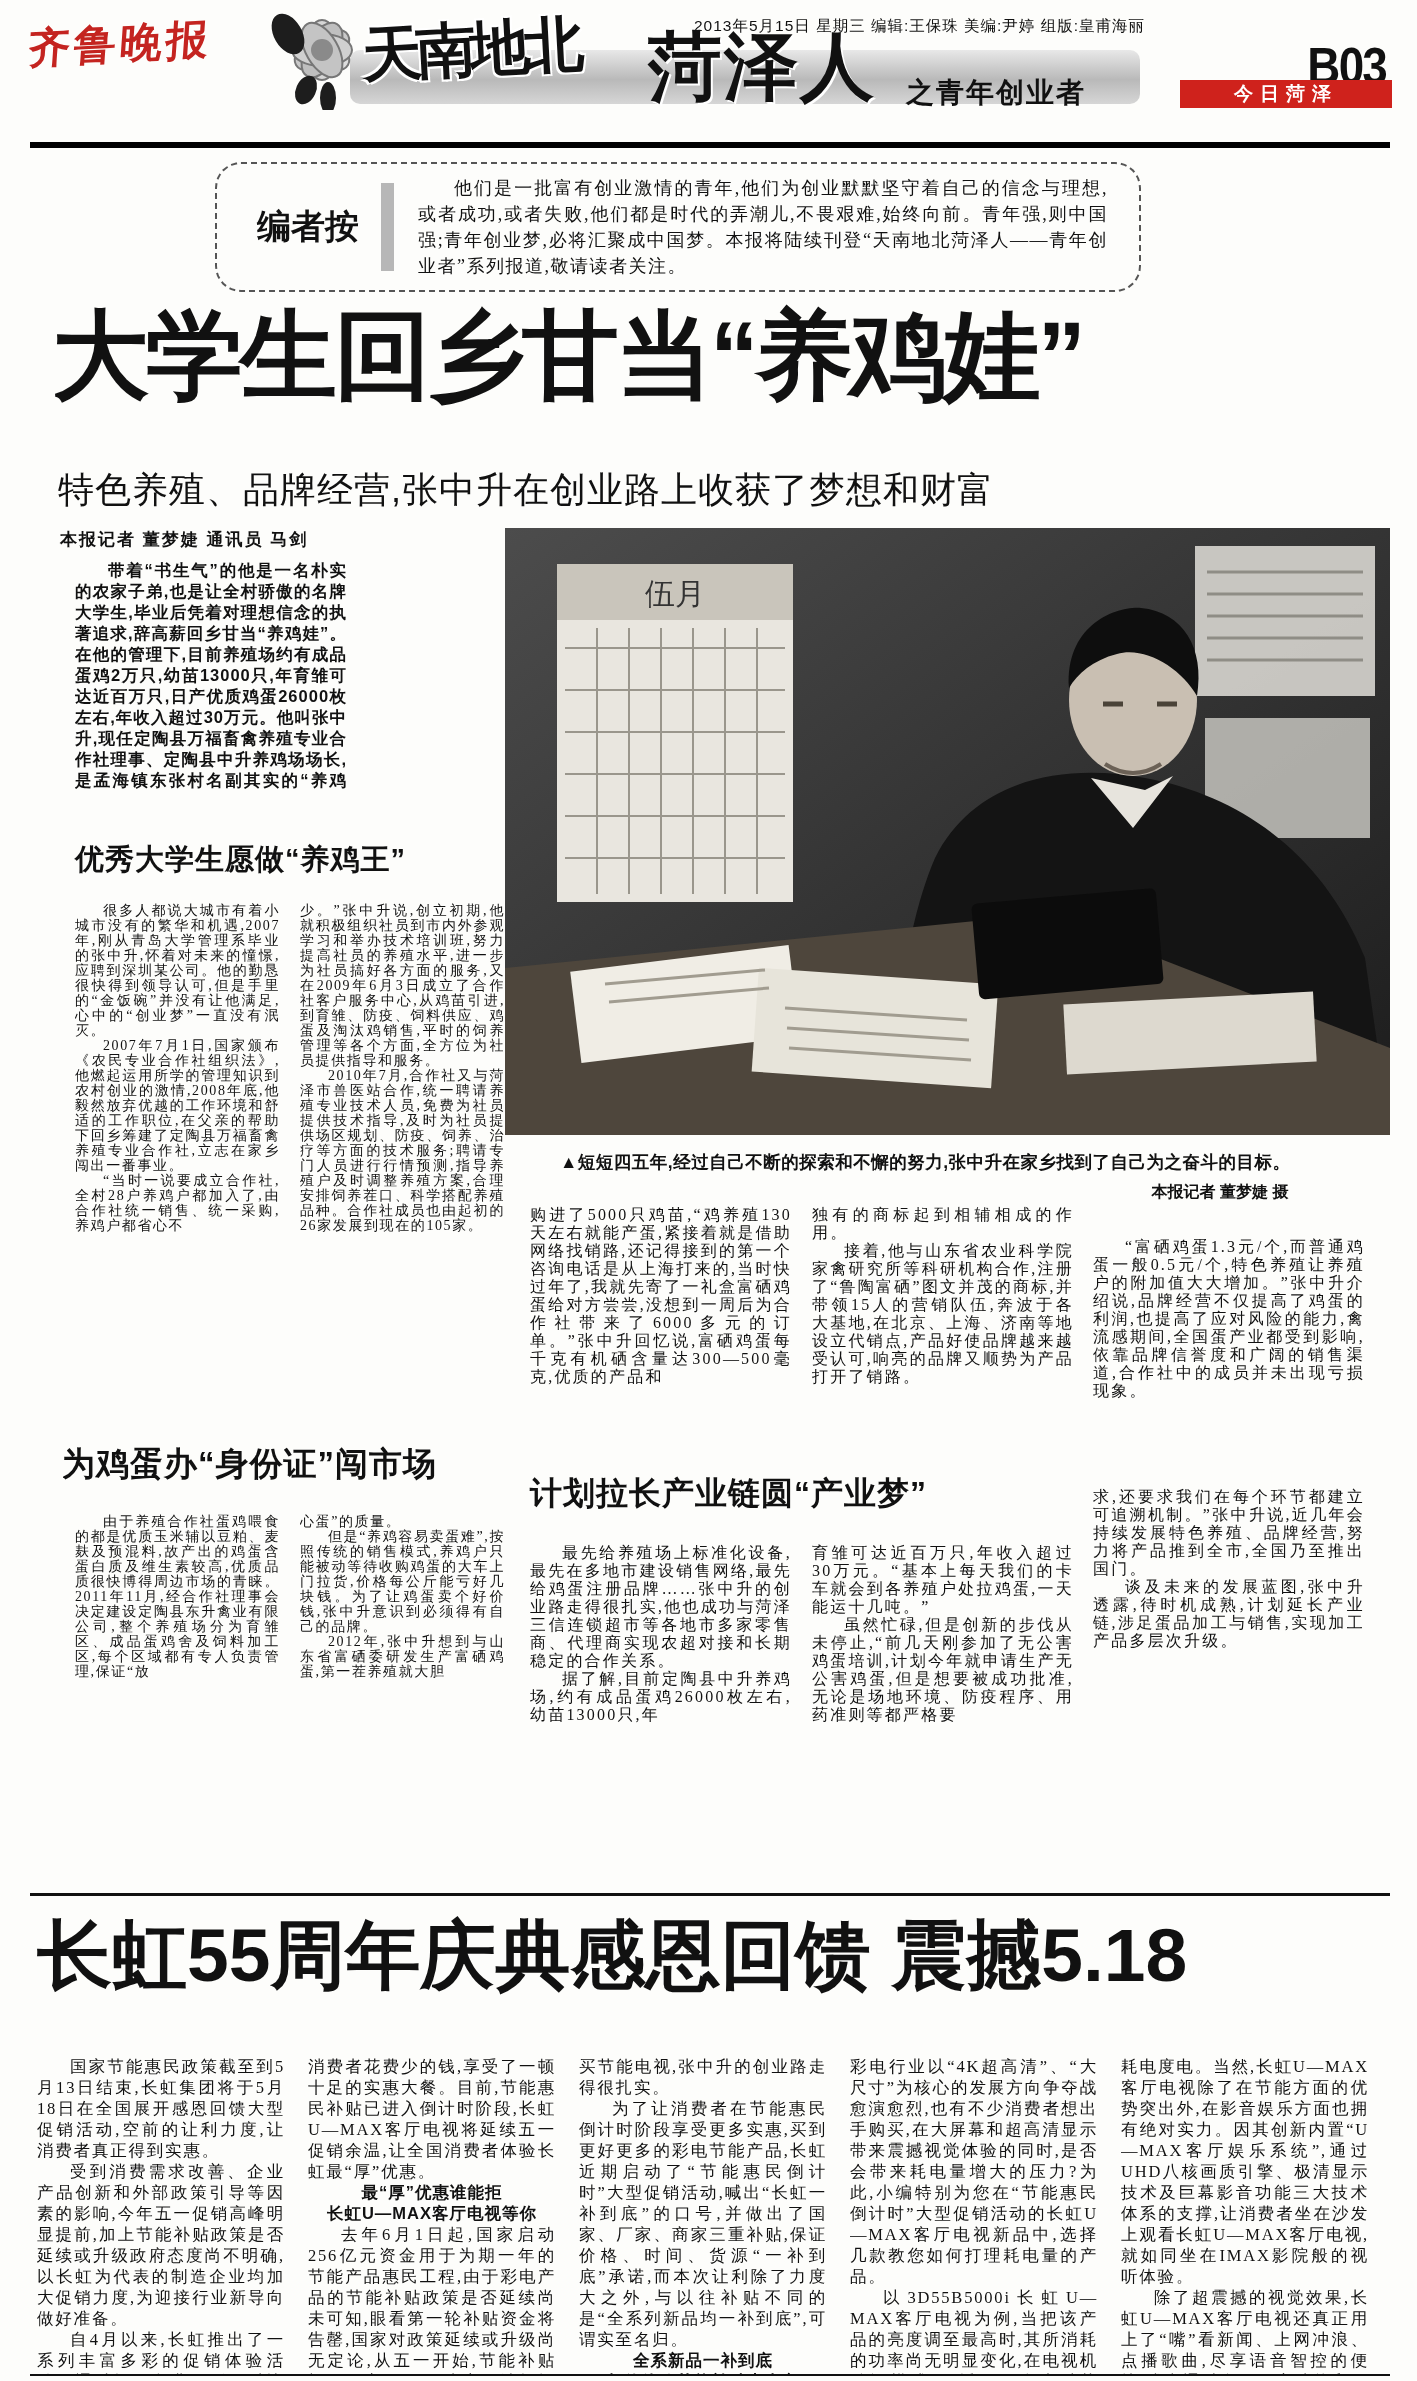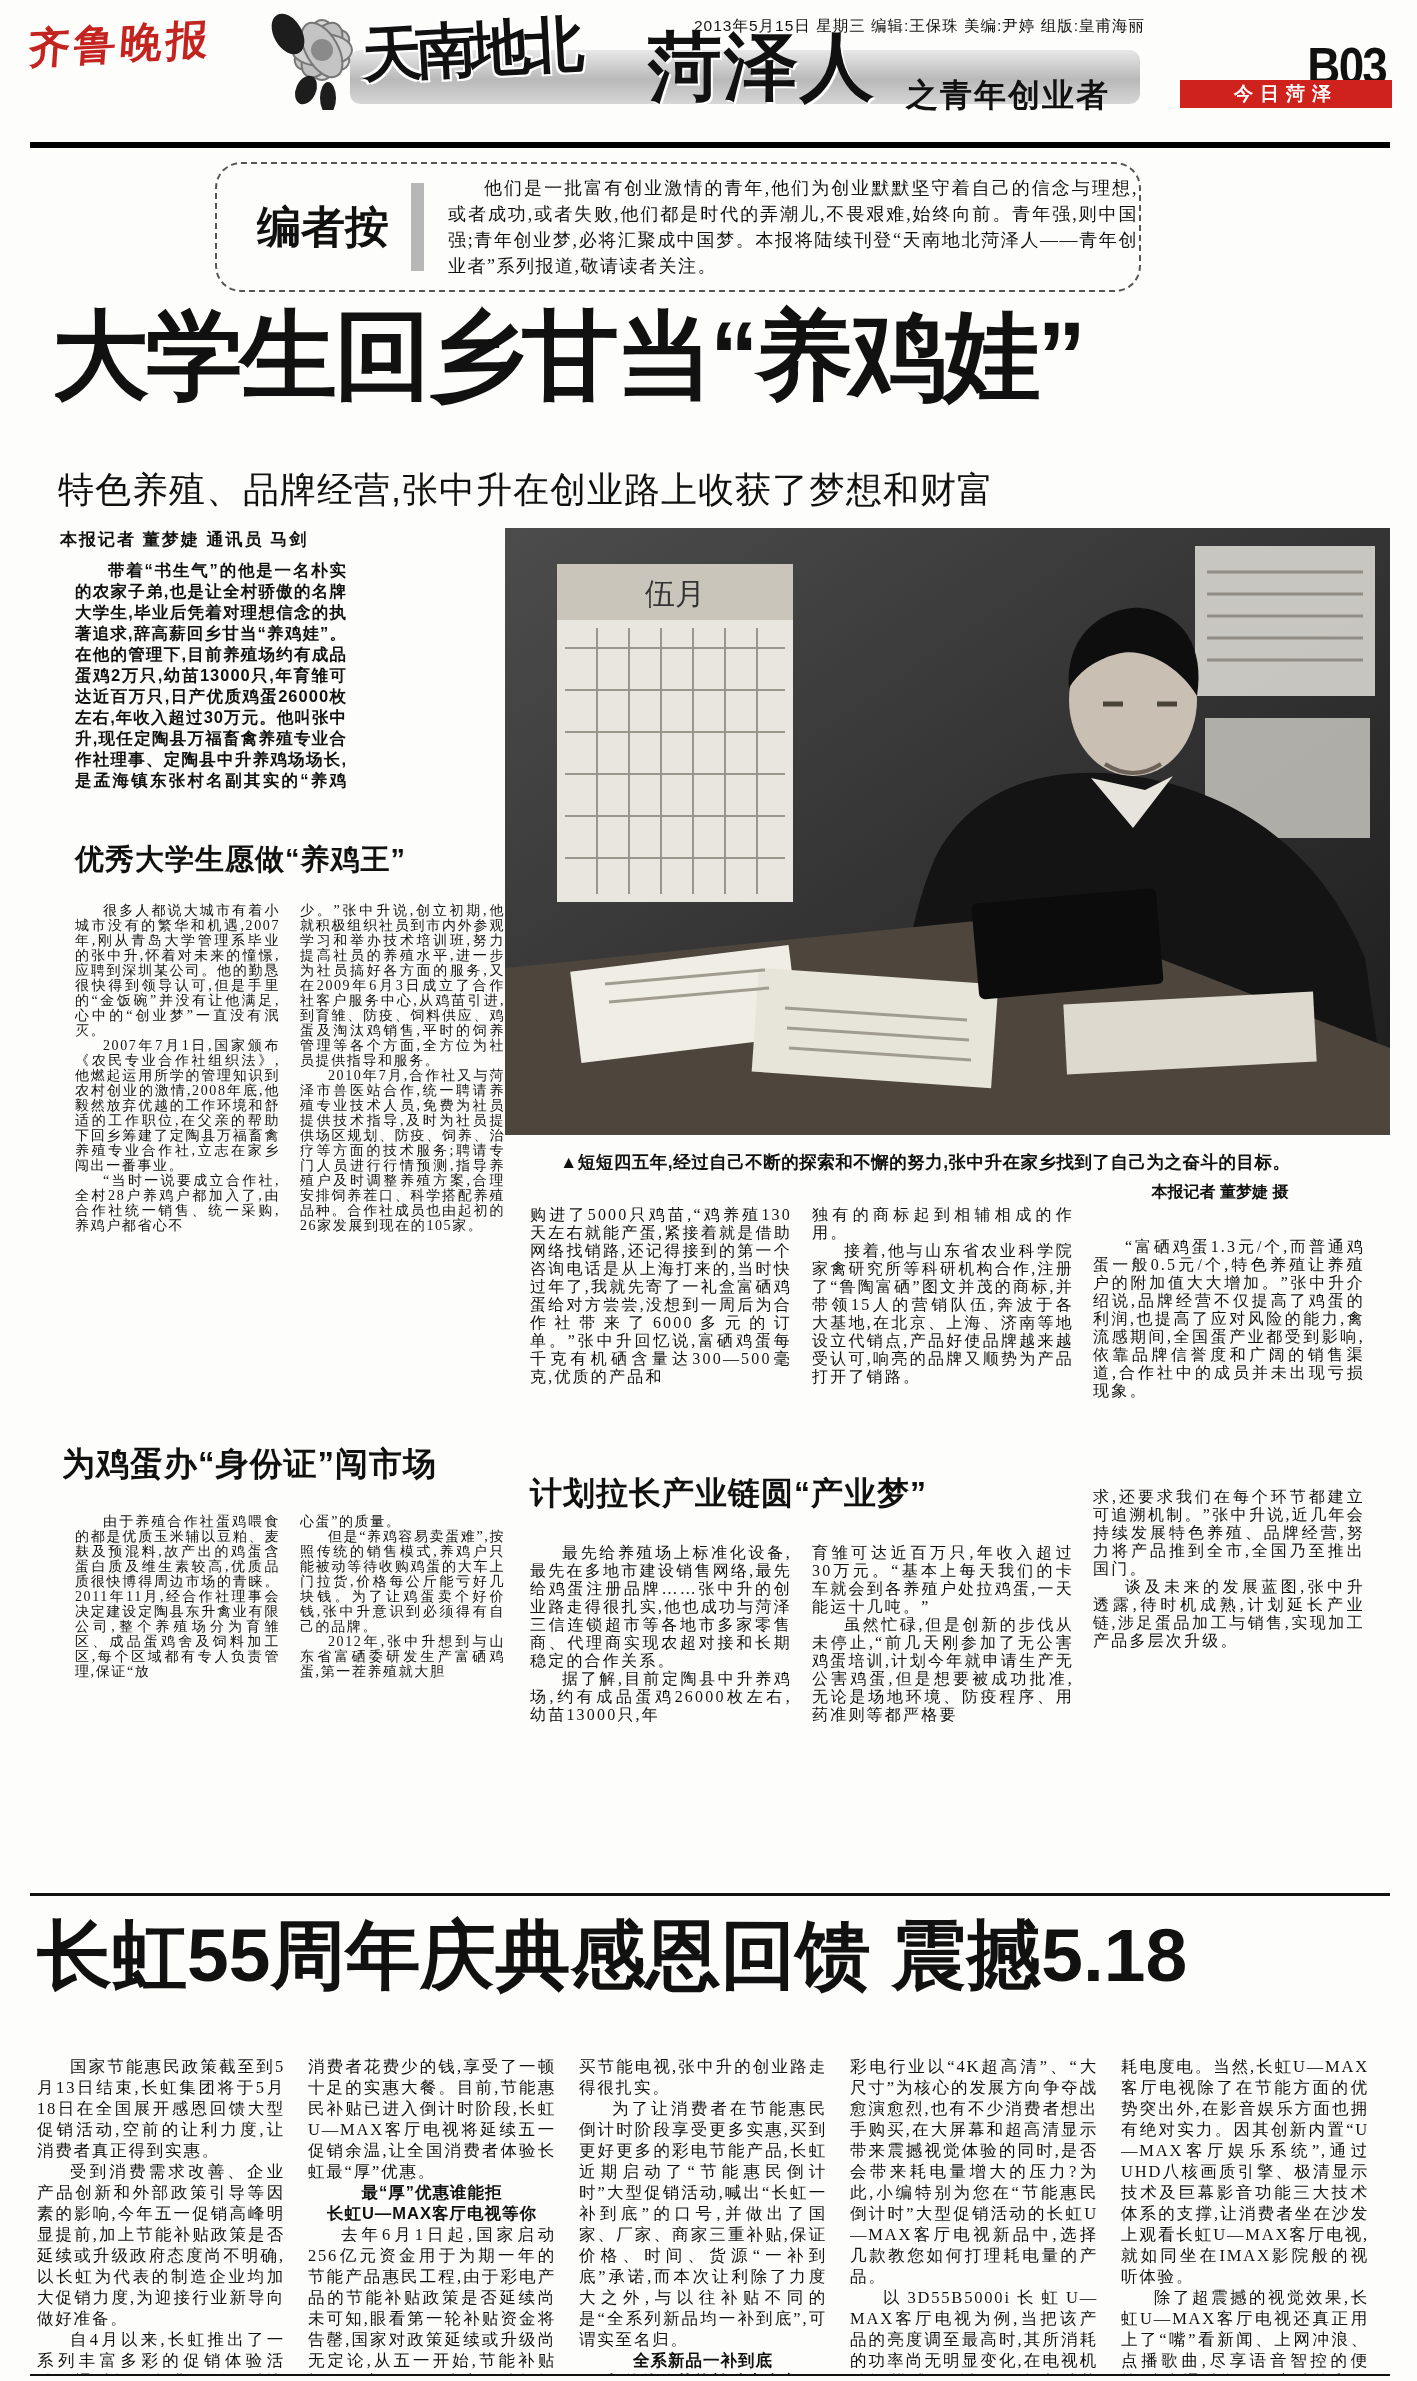--- a/index.html
+++ b/index.html
@@ -9,26 +9,26 @@
   .serif{font-family:"Liberation Serif",serif;}
 
   
   #logo{left:28px;top:16px;font-size:42px;font-weight:700;color:#c42420;transform:rotate(-3deg) skewX(-7deg);letter-spacing:4px;font-family:"Liberation Serif",serif;}
   #dateline{left:580px;top:16px;width:565px;text-align:right;font-size:15.5px;letter-spacing:1px;font-family:"Liberation Sans",sans-serif;}
   #pageno{left:1302px;top:36px;font-size:52px;font-weight:900;letter-spacing:-2px;transform:scaleX(.88);font-family:"Liberation Sans",sans-serif;}
   #sectionbadge{left:1180px;top:80px;width:212px;height:28px;background:#cf221c;color:#fff;font-size:19px;font-weight:700;letter-spacing:7px;text-align:center;line-height:28px;font-family:"Liberation Sans",sans-serif;}
   #banner-ribbon{left:350px;top:50px;width:790px;height:54px;background:linear-gradient(180deg,#e8e8e8,#b9b9b9 55%,#d6d6d6);border-radius:10px;}
   #banner-callig{left:362px;top:10px;font-size:60px;font-weight:900;letter-spacing:-6px;transform:rotate(-3deg);text-shadow:2px 2px 0 #fff,-2px -2px 0 #fff,2px -2px 0 #fff,-2px 2px 0 #fff;font-family:"Liberation Sans",sans-serif;}
   #banner-main{left:648px;top:18px;font-size:74px;font-weight:900;letter-spacing:2px;text-shadow:2px 2px 0 #fff;font-family:"Liberation Sans",sans-serif;}
-  #banner-sub{left:906px;top:74px;font-size:32px;font-weight:700;letter-spacing:2px;font-family:"Liberation Sans",sans-serif;}
+  #banner-sub{left:906px;top:74px;font-size:28px;font-weight:700;letter-spacing:2px;font-family:"Liberation Sans",sans-serif;}
   #toprule{left:30px;top:142px;width:1360px;height:6px;background:#000;}
 
   
   #editor-box{left:215px;top:162px;width:922px;height:126px;border:2px dashed #555;border-radius:26px;display:flex;align-items:center;}
-  #editor-label{font-size:44px;font-weight:900;margin:0 22px 0 40px;white-space:nowrap;}
+  #editor-label{font-size:34px;font-weight:900;margin:0 22px 0 40px;white-space:nowrap;}
   #editor-bar{width:13px;height:88px;background:#b7b7b7;margin-right:24px;flex:none;}
   #editor-text{width:690px;font-size:18px;line-height:26px;letter-spacing:1.5px;text-align:justify;text-indent:2em;}
 
   
   #headline{left:52px;top:292px;width:1320px;font-size:97px;font-weight:900;letter-spacing:-3px;white-space:nowrap;}
   #subhead{left:58px;top:466px;font-size:36px;font-weight:400;letter-spacing:1px;white-space:nowrap;}
   #byline{left:60px;top:528px;font-size:17px;font-weight:700;letter-spacing:2px;}
 
   #lead{left:75px;top:560px;width:272px;height:232px;font-size:16.5px;line-height:21px;letter-spacing:1px;font-weight:700;text-align:justify;text-indent:2em;overflow:hidden;font-family:"Liberation Sans",sans-serif;}
 

